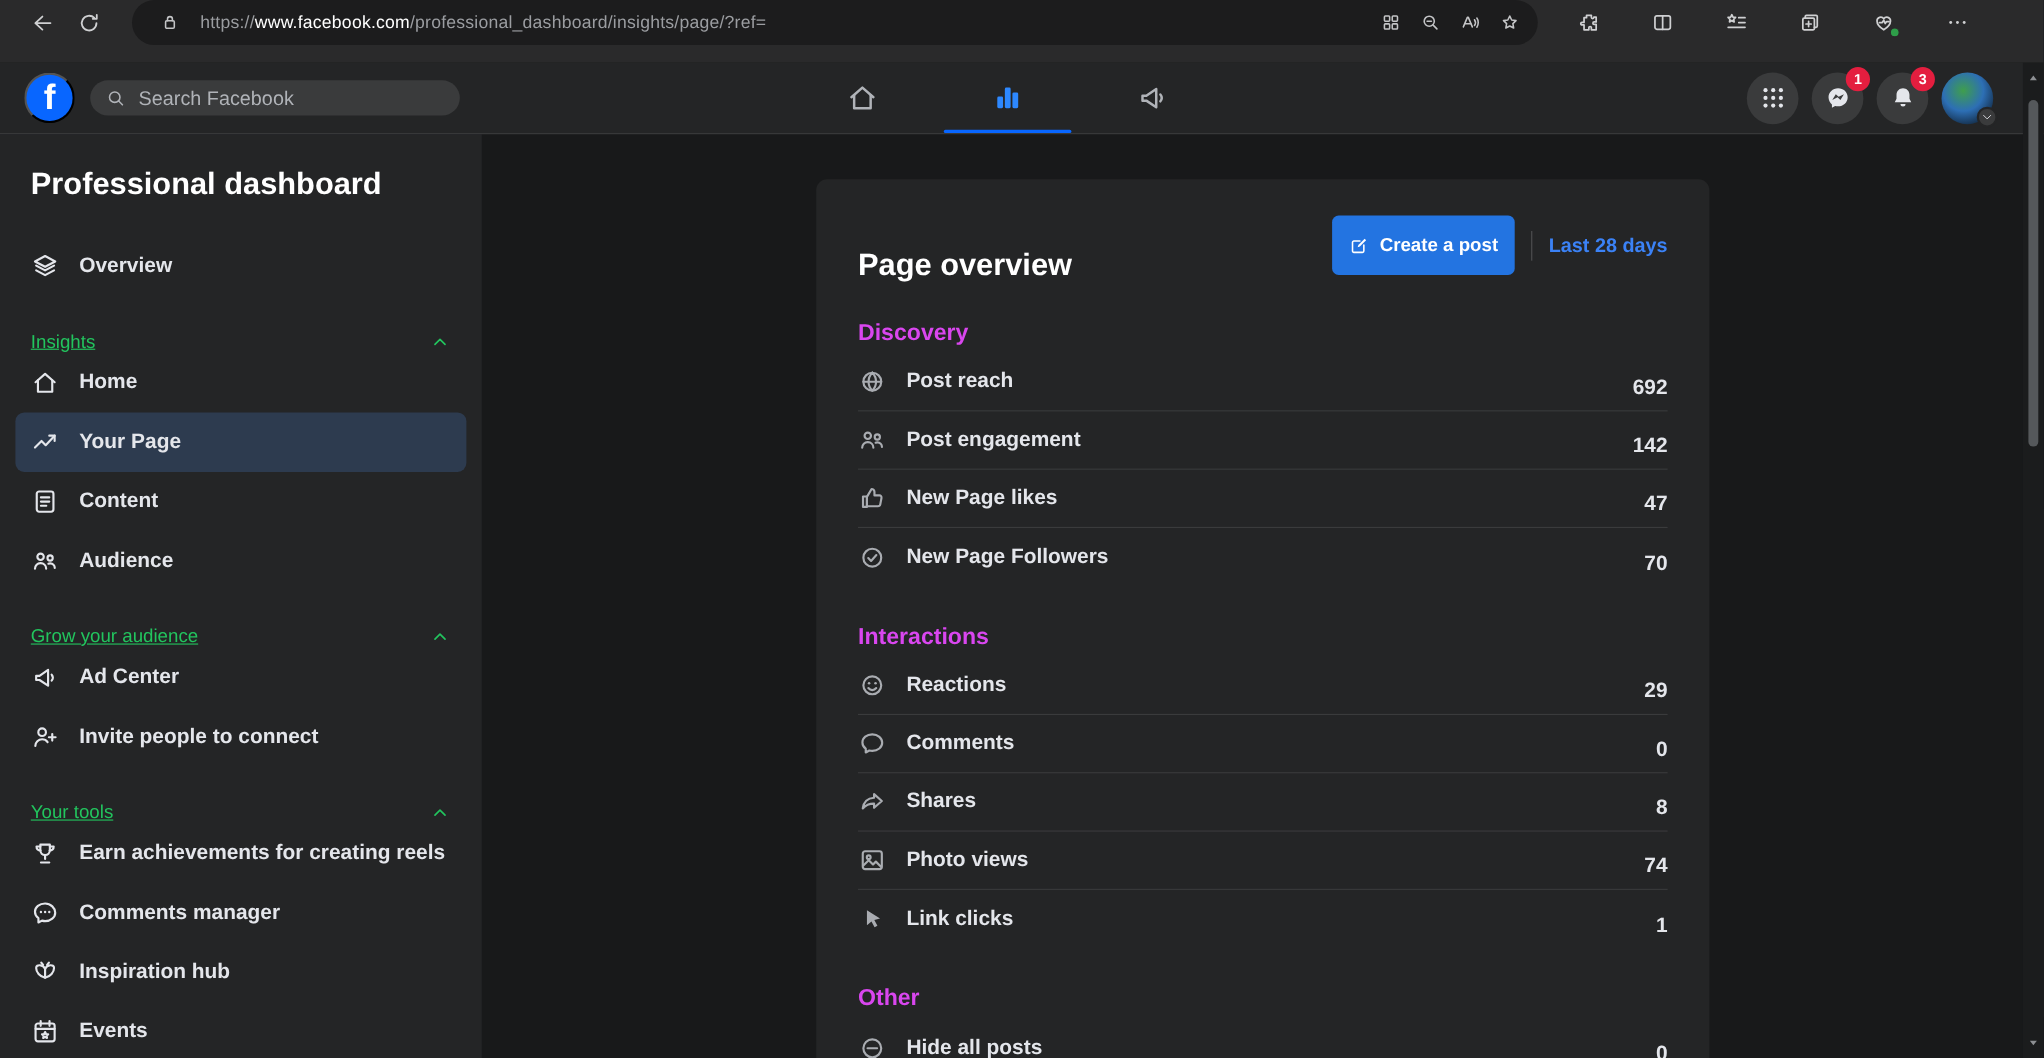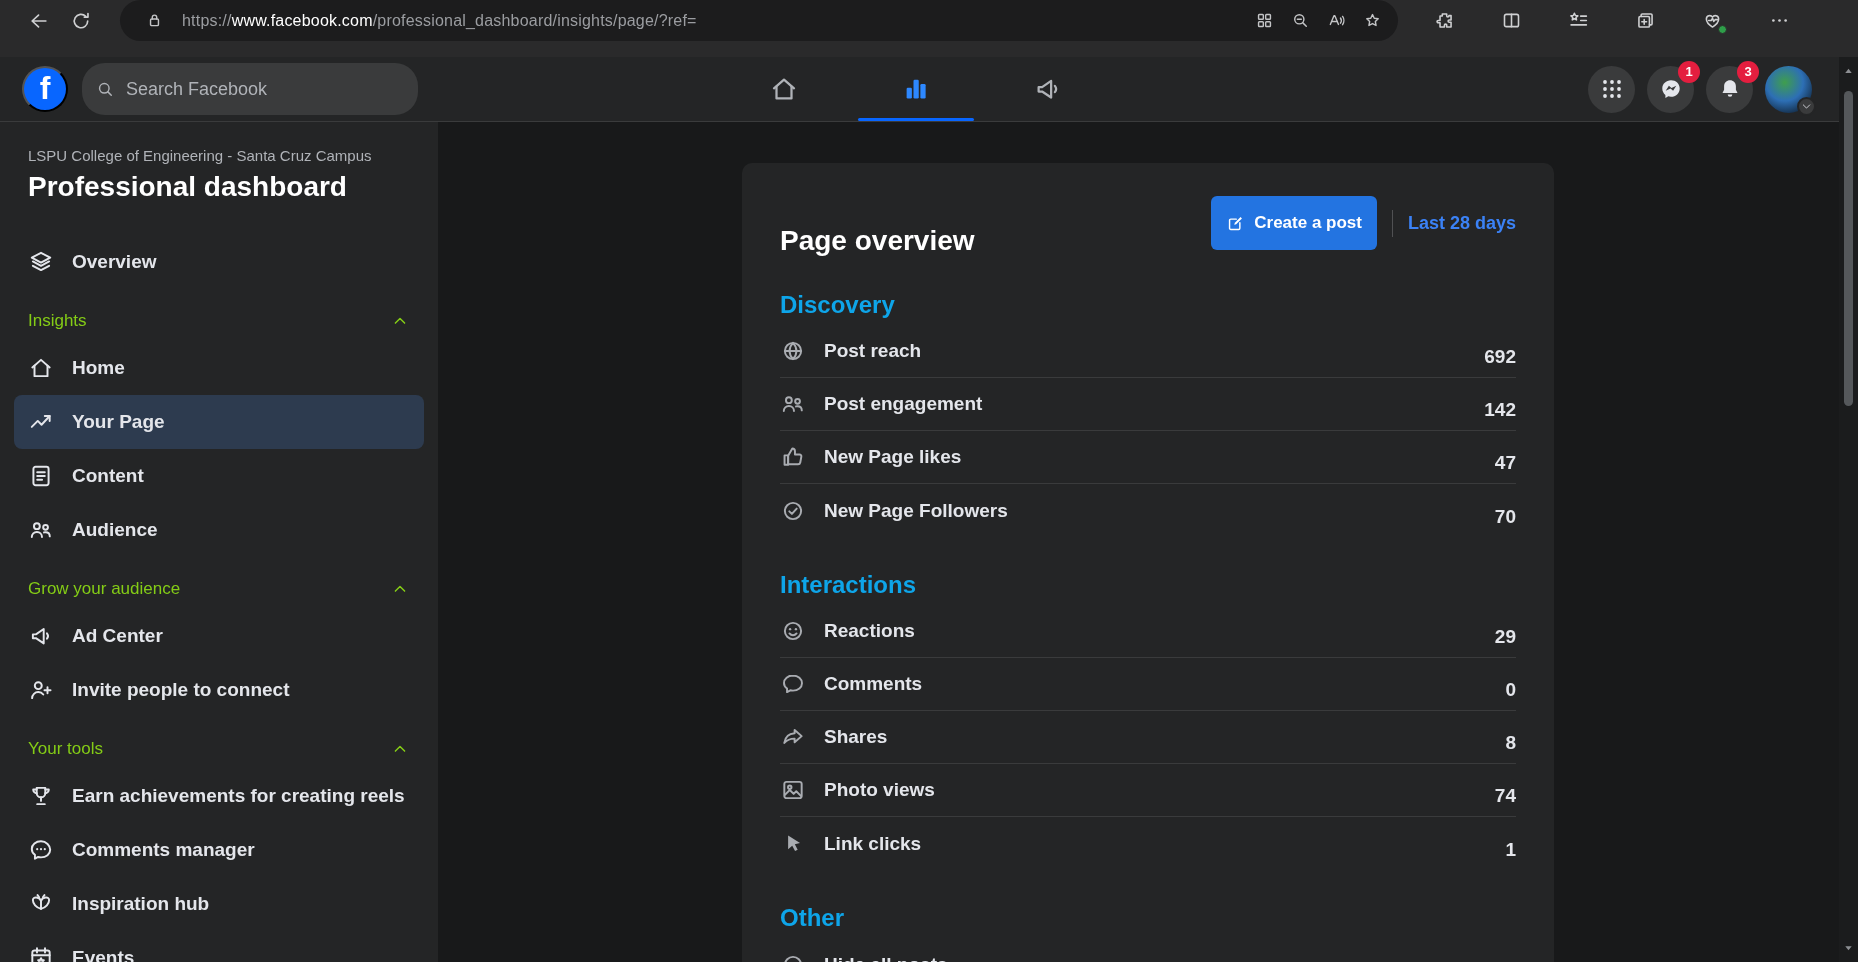--- a/index.html
+++ b/index.html
@@ -25,21 +25,21 @@
   .url-domain { color:#ffffff; }
   .toolbar-icons { display:flex; align-items:center; gap:27px; margin-left:26px; }
   .tb-btn { position:relative; width:40px; height:40px; border:none; background:transparent; color:#cfd0d2; display:flex; align-items:center; justify-content:center; border-radius:6px; padding:0; }
   .tb-btn svg { width:21px; height:21px; }
   .ess-dot { position:absolute; right:5px; bottom:6px; width:9px; height:9px; border-radius:50%; background:#2e9e49; border:1.5px solid #2a2a2b; }
 
   
   .fb-header { height:65px; background:#242526; border-bottom:1px solid #3a3b3c; display:flex; align-items:center; position:relative; }
   .fb-logo { width:46px; height:46px; border-radius:50%; background:#0866ff; color:#fff; margin-left:22px; flex:none;
     display:flex; align-items:center; justify-content:center; font-size:32px; font-weight:bold; padding-bottom:3px; }
-  .search-pill { margin-left:14px; width:336px; height:52px; border-radius:23px; background:#3a3b3c; display:flex; align-items:center; padding:0 14px; color:#b0b3b8; }
+  .search-pill { margin-left:14px; width:336px; height:32px; border-radius:23px; background:#3a3b3c; display:flex; align-items:center; padding:0 14px; color:#b0b3b8; }
   .search-pill svg { width:19px; height:19px; flex:none; }
   .search-pill input { flex:1; background:transparent; border:none; outline:none; color:#e4e6eb; font-size:18px; margin-left:9px; font-family:"Liberation Sans", sans-serif; }
   .search-pill input::placeholder { color:#b0b3b8; }
   .fb-tabs { position:absolute; left:718px; top:0; height:100%; display:flex; }
   .fb-tab { width:132px; height:100%; display:flex; align-items:center; justify-content:center; color:#b0b3b8; position:relative; background:transparent; border:none; padding:0; }
   .fb-tab svg { width:30px; height:30px; }
   .fb-tab.active { color:#2d88ff; }
   .fb-tab.active::after { content:""; position:absolute; left:8px; right:8px; bottom:0; height:3px; background:#0866ff; border-radius:2px; }
   .fb-actions { position:absolute; right:46px; top:0; height:100%; display:flex; align-items:center; gap:12px; }
   .fb-round { position:relative; width:47px; height:47px; border-radius:50%; background:#3a3b3c; border:none; color:#e4e6eb; display:flex; align-items:center; justify-content:center; padding:0; }
@@ -53,32 +53,32 @@
   
   .page-body { display:flex; height:840px; }
   .sidebar { width:438px; background:#242526; padding-top:24px; flex:none; overflow:hidden; }
   .sb-head { padding:0 28px 4px; }
   .sb-pagename { font-size:15px; color:#b0b3b8; line-height:1.3; }
   .sb-title { font-size:28px; font-weight:bold; color:#ffffff; margin-top:5px; }
   .s-item { height:54px; margin:0 14px; padding:0 14px; border-radius:8px; display:flex; align-items:center; gap:18px; font-size:19px; font-weight:600; color:#e4e6eb; white-space:nowrap; cursor:pointer; }
   .s-item.first { margin-top:28px; }
   .s-item.selected { background:#2d3b4f; }
   .s-item svg { width:26px; height:26px; flex:none; }
-  .s-section { height:40px; margin:12px 14px 0; padding:0 14px; display:flex; align-items:center; justify-content:space-between; color:#84cc16; font-size:17px; cursor:pointer; }
+  .s-section { height:40px; margin:12px 14px 0; padding:0 14px; display:flex; align-items:flex-end; justify-content:space-between; color:#22c55e; font-size:17px; cursor:pointer;text-decoration:underline; }
   .s-section svg { width:20px; height:20px; }
 
   .main { flex:1; overflow:hidden; }
   .card { width:812px; margin:41px auto 0; background:#242526; border-radius:10px; padding:26px 38px 38px; }
   .card-head { display:flex; align-items:center; }
   .card-title { flex:1; font-size:28px; font-weight:bold; color:#ffffff;margin-top:36px; }
   .create-btn { height:54px; background:#2374e1; border:none; border-radius:6px; color:#fff; font-size:17px; font-weight:600; display:flex; align-items:center; gap:9px; padding:12px 15px; font-family:"Liberation Sans", sans-serif; cursor:pointer; }
   .create-btn svg { width:19px; height:19px; }
   .v-div { width:1px; height:27px; background:#505153; margin:0 15px; }
   .period { font-size:18px; font-weight:600; color:#3b82f6; }
-  .m-section { font-size:24px; font-weight:bold; color:#0ea5e9; margin:34px 0 6px; }
+  .m-section { font-size:21px; font-weight:bold; color:#d946ef; margin:34px 0 6px; }
   .m-row { height:53px; display:flex; align-items:center; gap:18px; border-bottom:1px solid #3a3b3c; cursor:pointer; }
   .m-row:last-child { border-bottom:none; }
   .m-row svg { width:26px; height:26px; flex:none; color:#a9acb1; }
   .m-label { flex:1; font-size:19px; font-weight:600; color:#e4e6eb; }
   .m-value { font-size:19px; font-weight:bold; color:#e4e6eb;margin-top:12px; }
 
   
   .scrollbar { position:absolute; top:57px; right:0; bottom:0; width:19px; background:#1b1c1d; z-index:9; }
   .sb-arrow { position:absolute; left:0; width:19px; height:19px; color:#8d8f93; display:flex; align-items:center; justify-content:center; }
   .sb-arrow svg { width:11px; height:11px; }
@@ -251,21 +251,20 @@
           </svg>
       </span>
     </button>
   </div>
 </div>
 
 <div class="page-body">
 
   <div class="sidebar">
     <div class="sb-head">
-      <div class="sb-pagename">LSPU College of Engineering - Santa Cruz Campus</div>
       <div class="sb-title">Professional dashboard</div>
     </div>
 
     <div class="s-item first">
       <svg class="i" viewBox="0 0 24 24">
           <path d="M12 3.5 20.5 8 12 12.5 3.5 8z"></path>
           <path d="M4.5 11.5 12 15.5l7.5-4"></path>
           <path d="M4.5 15.5 12 19.5l7.5-4"></path>
         </svg>
       <span>Overview</span>

